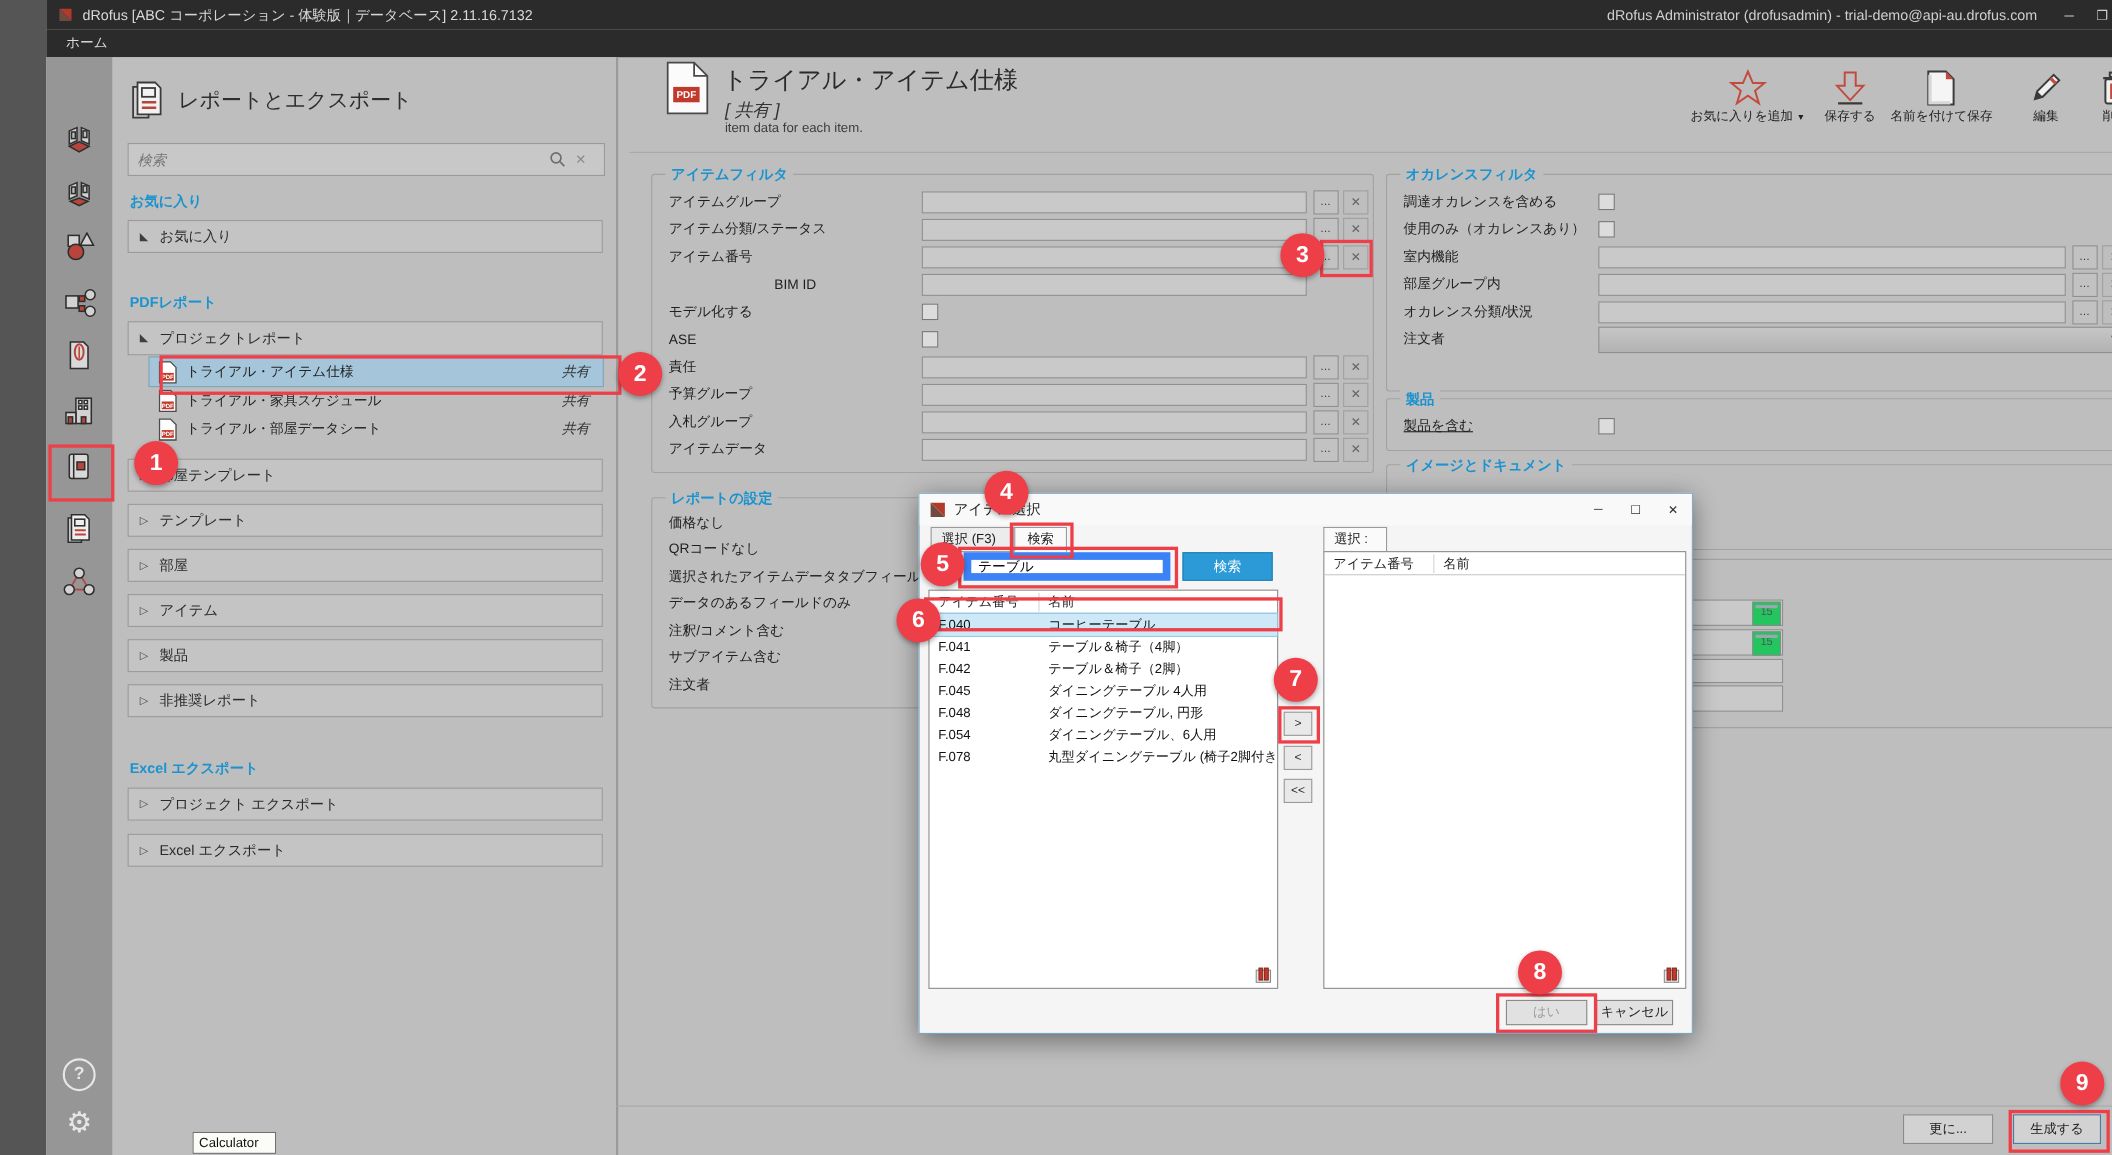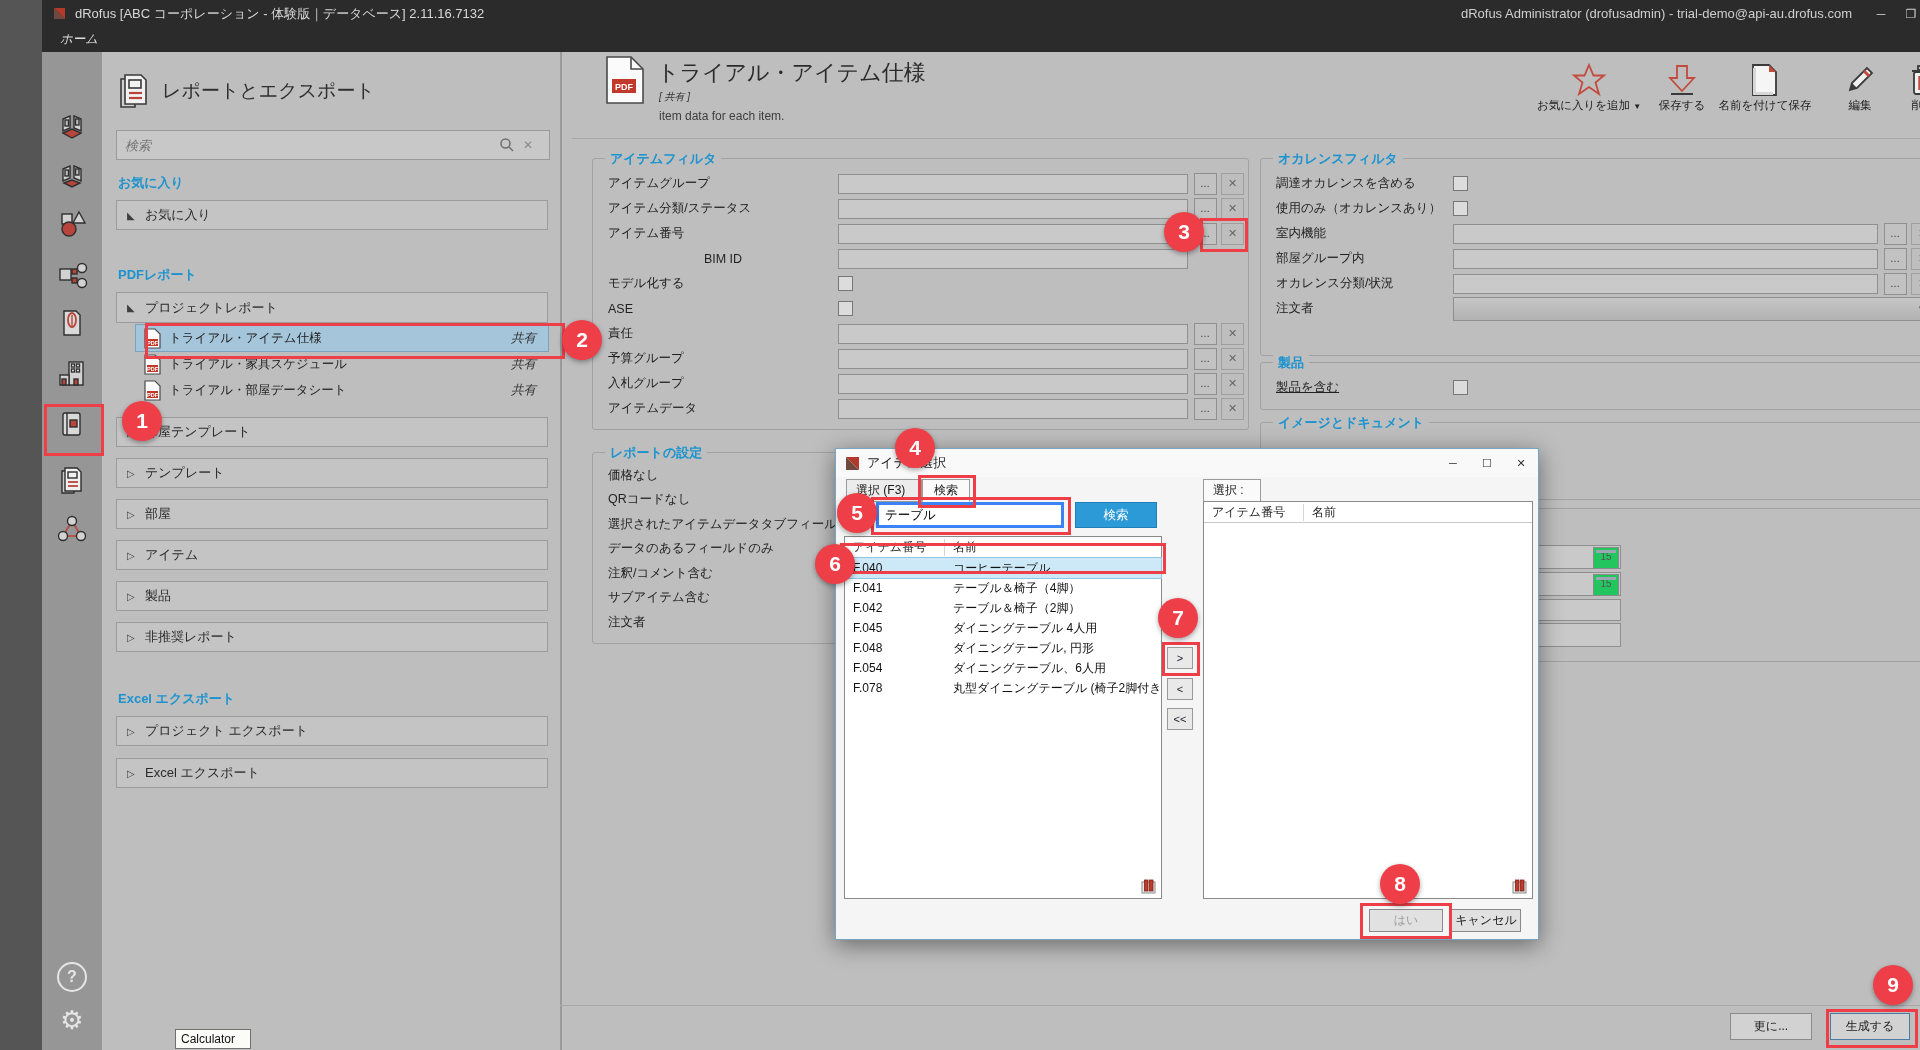--- a/index.html
+++ b/index.html
@@ -64,21 +64,21 @@
         justify-content:center;box-sizing:border-box;color:#1d1d1d;}
 
   
   .dialog{left:793px;top:448px;width:704px;height:492px;background:#f5f5f5;border:1px solid #74a6c4;
           box-shadow:0 5px 22px rgba(0,0,0,.45);z-index:40;box-sizing:border-box;}
   .dtitlebar{position:absolute;left:0;top:0;right:0;height:28px;background:#f9f9f9;display:flex;align-items:center;font-size:13px;color:#1a1a1a;}
   .dwinctl{width:34px;text-align:center;color:#333;font-size:11px;}
   .dtab{position:absolute;height:23px;border:1px solid #9a9a9a;background:#ececec;font-size:12px;
         display:flex;align-items:center;padding:0 9px;box-sizing:border-box;color:#1a1a1a;}
   .dtab.active{background:#fafafa;border-bottom:1px solid #fafafa;}
-  .dinput{background:#fff;border:3px solid #3b82f6;font-size:12.5px;padding:0 6px;box-sizing:border-box;
+  .dinput{background:#fff;border:7px solid #3b82f6;font-size:12.5px;padding:0 6px;box-sizing:border-box;
           font-family:inherit;outline:none;}
   .dsearchbtn{background:#2d9ad8;color:#fff;font-size:12.5px;display:flex;align-items:center;justify-content:center;border:1px solid #1e7fb6;box-sizing:border-box;}
   .dlist{background:#fff;border:1px solid #8a8a8a;box-sizing:border-box;}
   .dheadrow{display:flex;height:20px;border-bottom:1px solid #c9c9c9;align-items:center;font-size:12px;color:#222;}
   .dheadrow .c1{border-right:1px solid #d5d5d5;}
   .c1{width:100px;padding-left:8px;box-sizing:border-box;flex:none;}
   .c2{flex:1;padding-left:8px;white-space:nowrap;overflow:hidden;}
   .drow{display:flex;height:20px;align-items:center;font-size:12px;color:#111;}
   .drow.selected{background:#cde9f7;outline:1px solid #8fc6e4;}
   .movebtn{position:absolute;width:26px;height:22px;background:#e9e9e9;border:1px solid #9a9a9a;
@@ -112,21 +112,21 @@
     </span>
     <span>dRofus [ABC コーポレーション - 体験版｜データベース] 2.11.16.7132</span>
     <span style="flex:1;"></span>
     <span style="margin-right:14px;color:#cfcfcf;">dRofus Administrator (drofusadmin) - trial-demo@api-au.drofus.com</span>
     <span class="winctl">─</span>
     <span class="winctl">❐</span>
     <span class="winctl" style="margin-right:6px;">✕</span>
   </div>
 
   <div class="abs menubar">
-    <span style="margin-left:18px;font-style:italic;">ホーム</span>
+    <span style="margin-left:18px;">ホーム</span>
   </div>
 
   <div class="abs sidebar">
     <div class="sideicon" style="top:57px;">
       <svg width="34" height="34" viewBox="0 0 34 34" stroke="#2e2e2e" stroke-width="1.4" fill="#d2d2d2">
         <polygon points="8,9 15,6 15,18 8,21"></polygon>
           <polygon points="19,6 26,9 26,21 19,18"></polygon>
         <rect x="10" y="10" width="3.5" height="6" fill="#bebebe"></rect>
           <rect x="20.5" y="9" width="3.5" height="6" fill="#bebebe"></rect>
         <polygon points="8,23 17,19 26,23 17,28" fill="#b8453c"></polygon>
@@ -324,21 +324,21 @@
 
   <div class="abs" style="left:562px;top:55px;">
     <svg width="42" height="50" viewBox="0 0 42 50">
         <polygon points="3,2 27,2 39,14 39,48 3,48" fill="#fbfbfb" stroke="#4a4a4a" stroke-width="1.6"></polygon>
         <polyline points="27,2 27,14 39,14" fill="none" stroke="#4a4a4a" stroke-width="1.6"></polyline>
         <rect x="8" y="24" width="24" height="14" fill="#c0392b"></rect>
         <text x="20" y="34.5" font-size="9" fill="#fff" text-anchor="middle" font-family="Liberation Sans,sans-serif" font-weight="bold">PDF</text>
       </svg>
   </div>
   <span class="abs" style="left:615px;top:58px;font-size:22px;color:#2b2b2b;">トライアル・アイテム仕様</span>
-  <span class="abs" style="left:617px;top:90px;font-style:italic;font-size:10px;color:#333;">[ 共有 ]</span>
+  <span class="abs" style="left:617px;top:90px;font-style:italic;font-size:16px;color:#333;">[ 共有 ]</span>
   <span class="abs" style="left:617px;top:109px;font-size:12px;color:#3d3d3d;">item data for each item.</span>
   <div class="abs mainhr" style="left:530px;top:138px;width:1372px;"></div>
 
   <div class="toolbtn" style="left:1492px;">
     <div class="ticon">
       <svg width="36" height="36" viewBox="0 0 36 36" fill="none" stroke="#c24b3e" stroke-width="1.8">
           <polygon points="18,3 22.5,13.5 33,13.5 24.5,20.5 28,32 18,25 8,32 11.5,20.5 3,13.5 13.5,13.5"></polygon>
         </svg>
     </div>
     <div><span>お気に入りを追加</span> <span style="font-size:8px;">▼</span></div>

